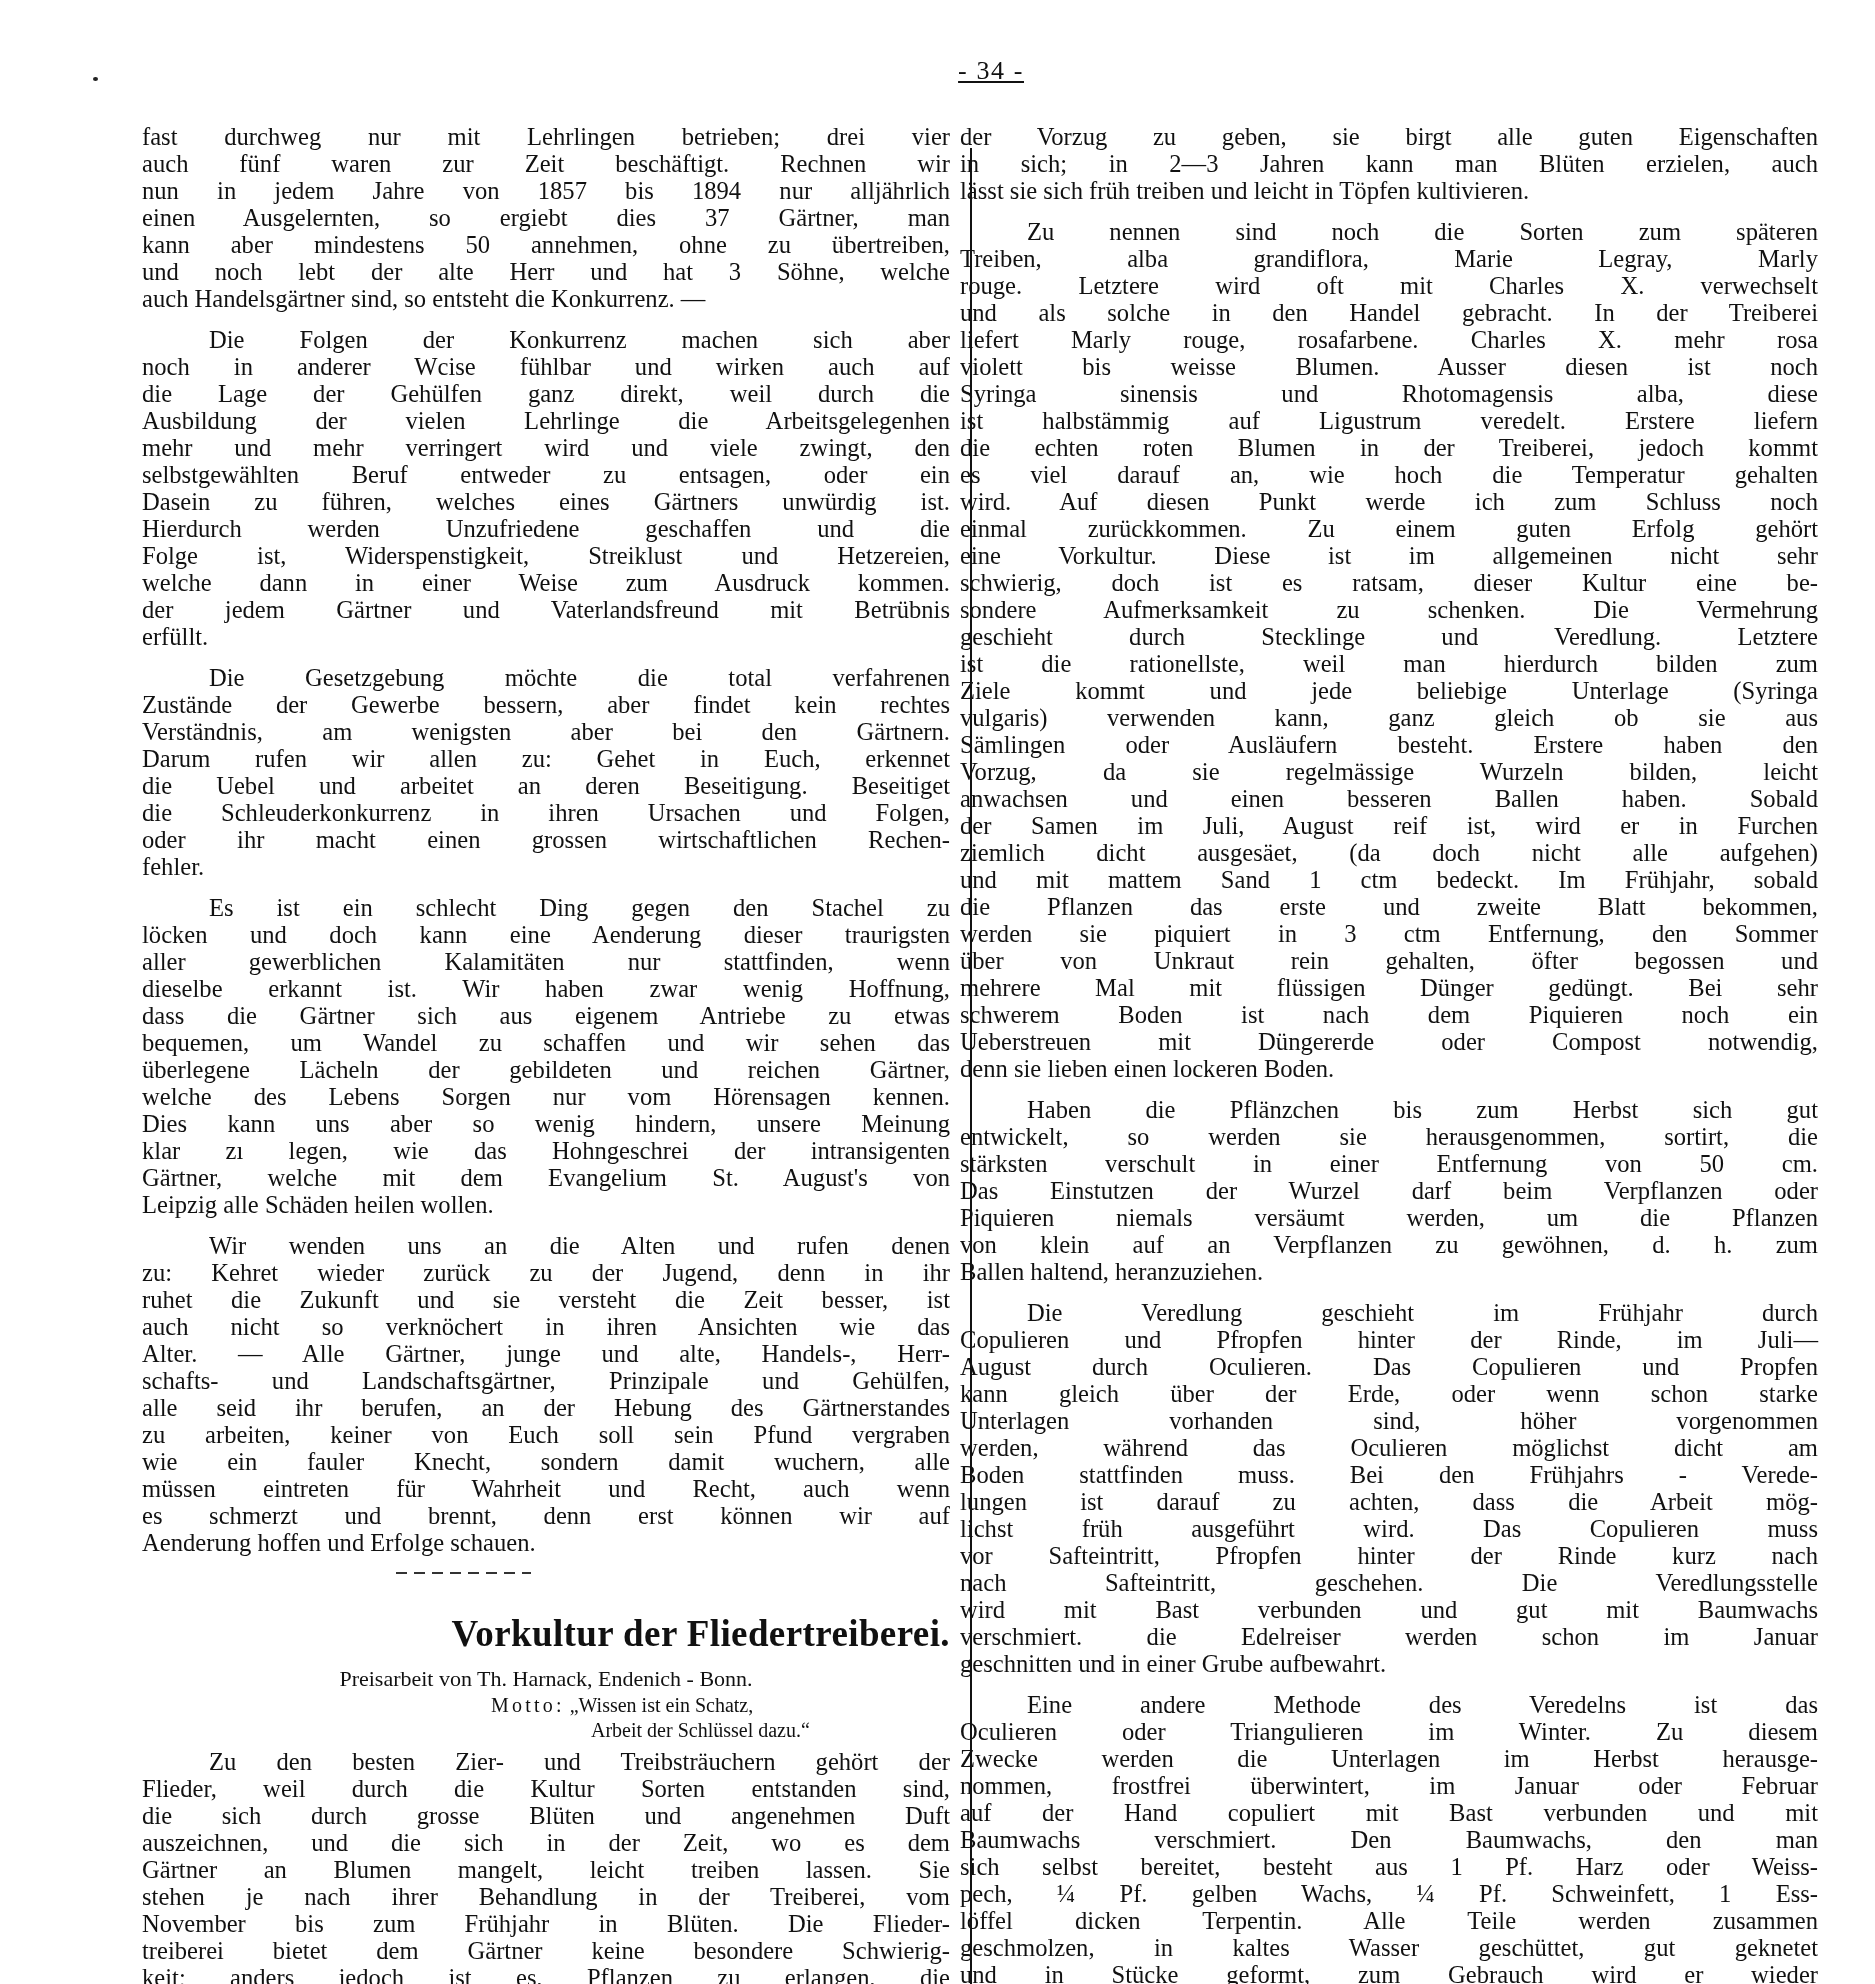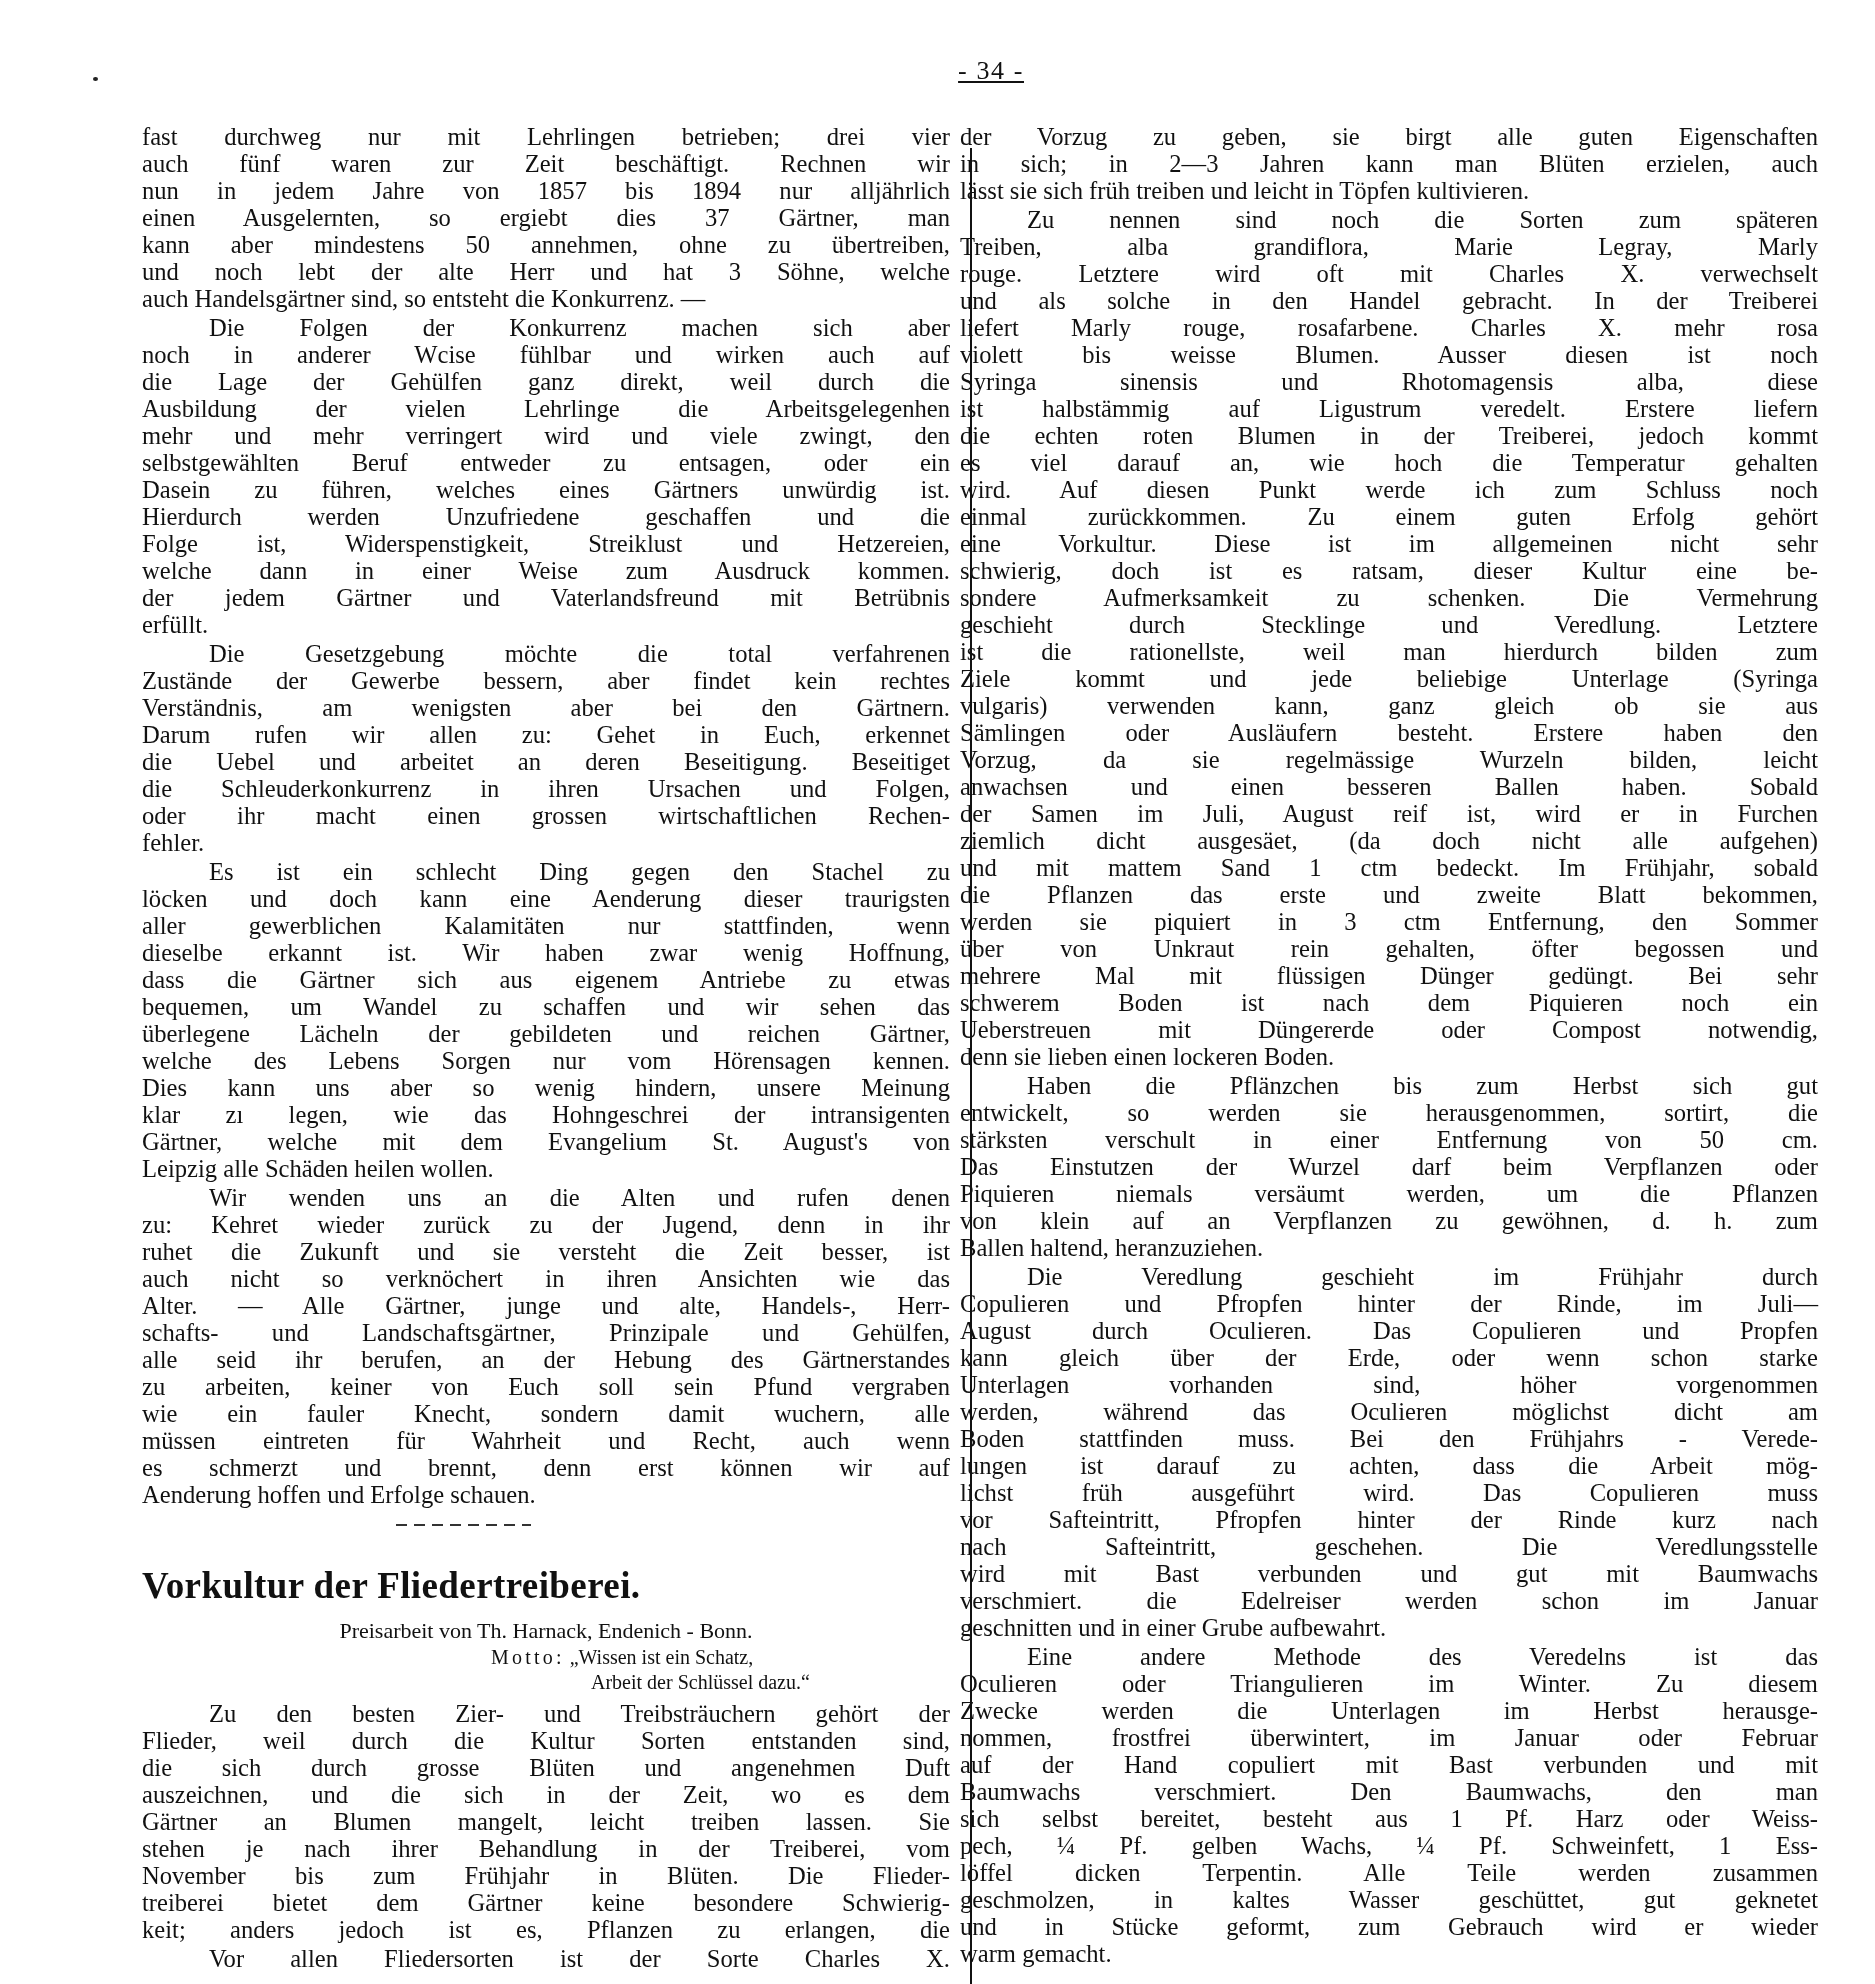--- a/index.html
+++ b/index.html
@@ -26,30 +26,30 @@
   .line {
     display: block; height: 27px; line-height: 27px;
     font-size: 24.6px; white-space: nowrap;
     text-align: justify; text-align-last: justify;
     transform-origin: left center;
     overflow: visible;
   }
   .line.last { text-align-last: left; }
   .line.indent { padding-left: 67px; }
   .para { margin: 0; padding: 0; }
-  .para.gap { margin-top: 2px; }
+  .para.gap { margin-top: 14px; }
   .separator {
     height: 32px; position: relative;
   }
   .separator span {
     position: absolute; left: 254px; top: 16px; width: 135px; height: 1.6px;
     background: repeating-linear-gradient(90deg, #333 0 11px, transparent 11px 18px);
   }
   .article-title {
-    text-align: left; font-family: "Liberation Serif", "DejaVu Serif", serif;
+    text-align: right; font-family: "Liberation Serif", "DejaVu Serif", serif;
     font-weight: bold; font-size: 37px; height: 60px; line-height: 60px;
     margin-top: 16px; letter-spacing: 0.4px;
   }
   .byline {
     text-align: center; font-size: 22px; height: 29px; line-height: 29px;
   }
   .motto {
     font-size: 20px; height: 24.6px; line-height: 24.6px; white-space: nowrap;
   }
   .motto-1 { padding-left: 349px; }

